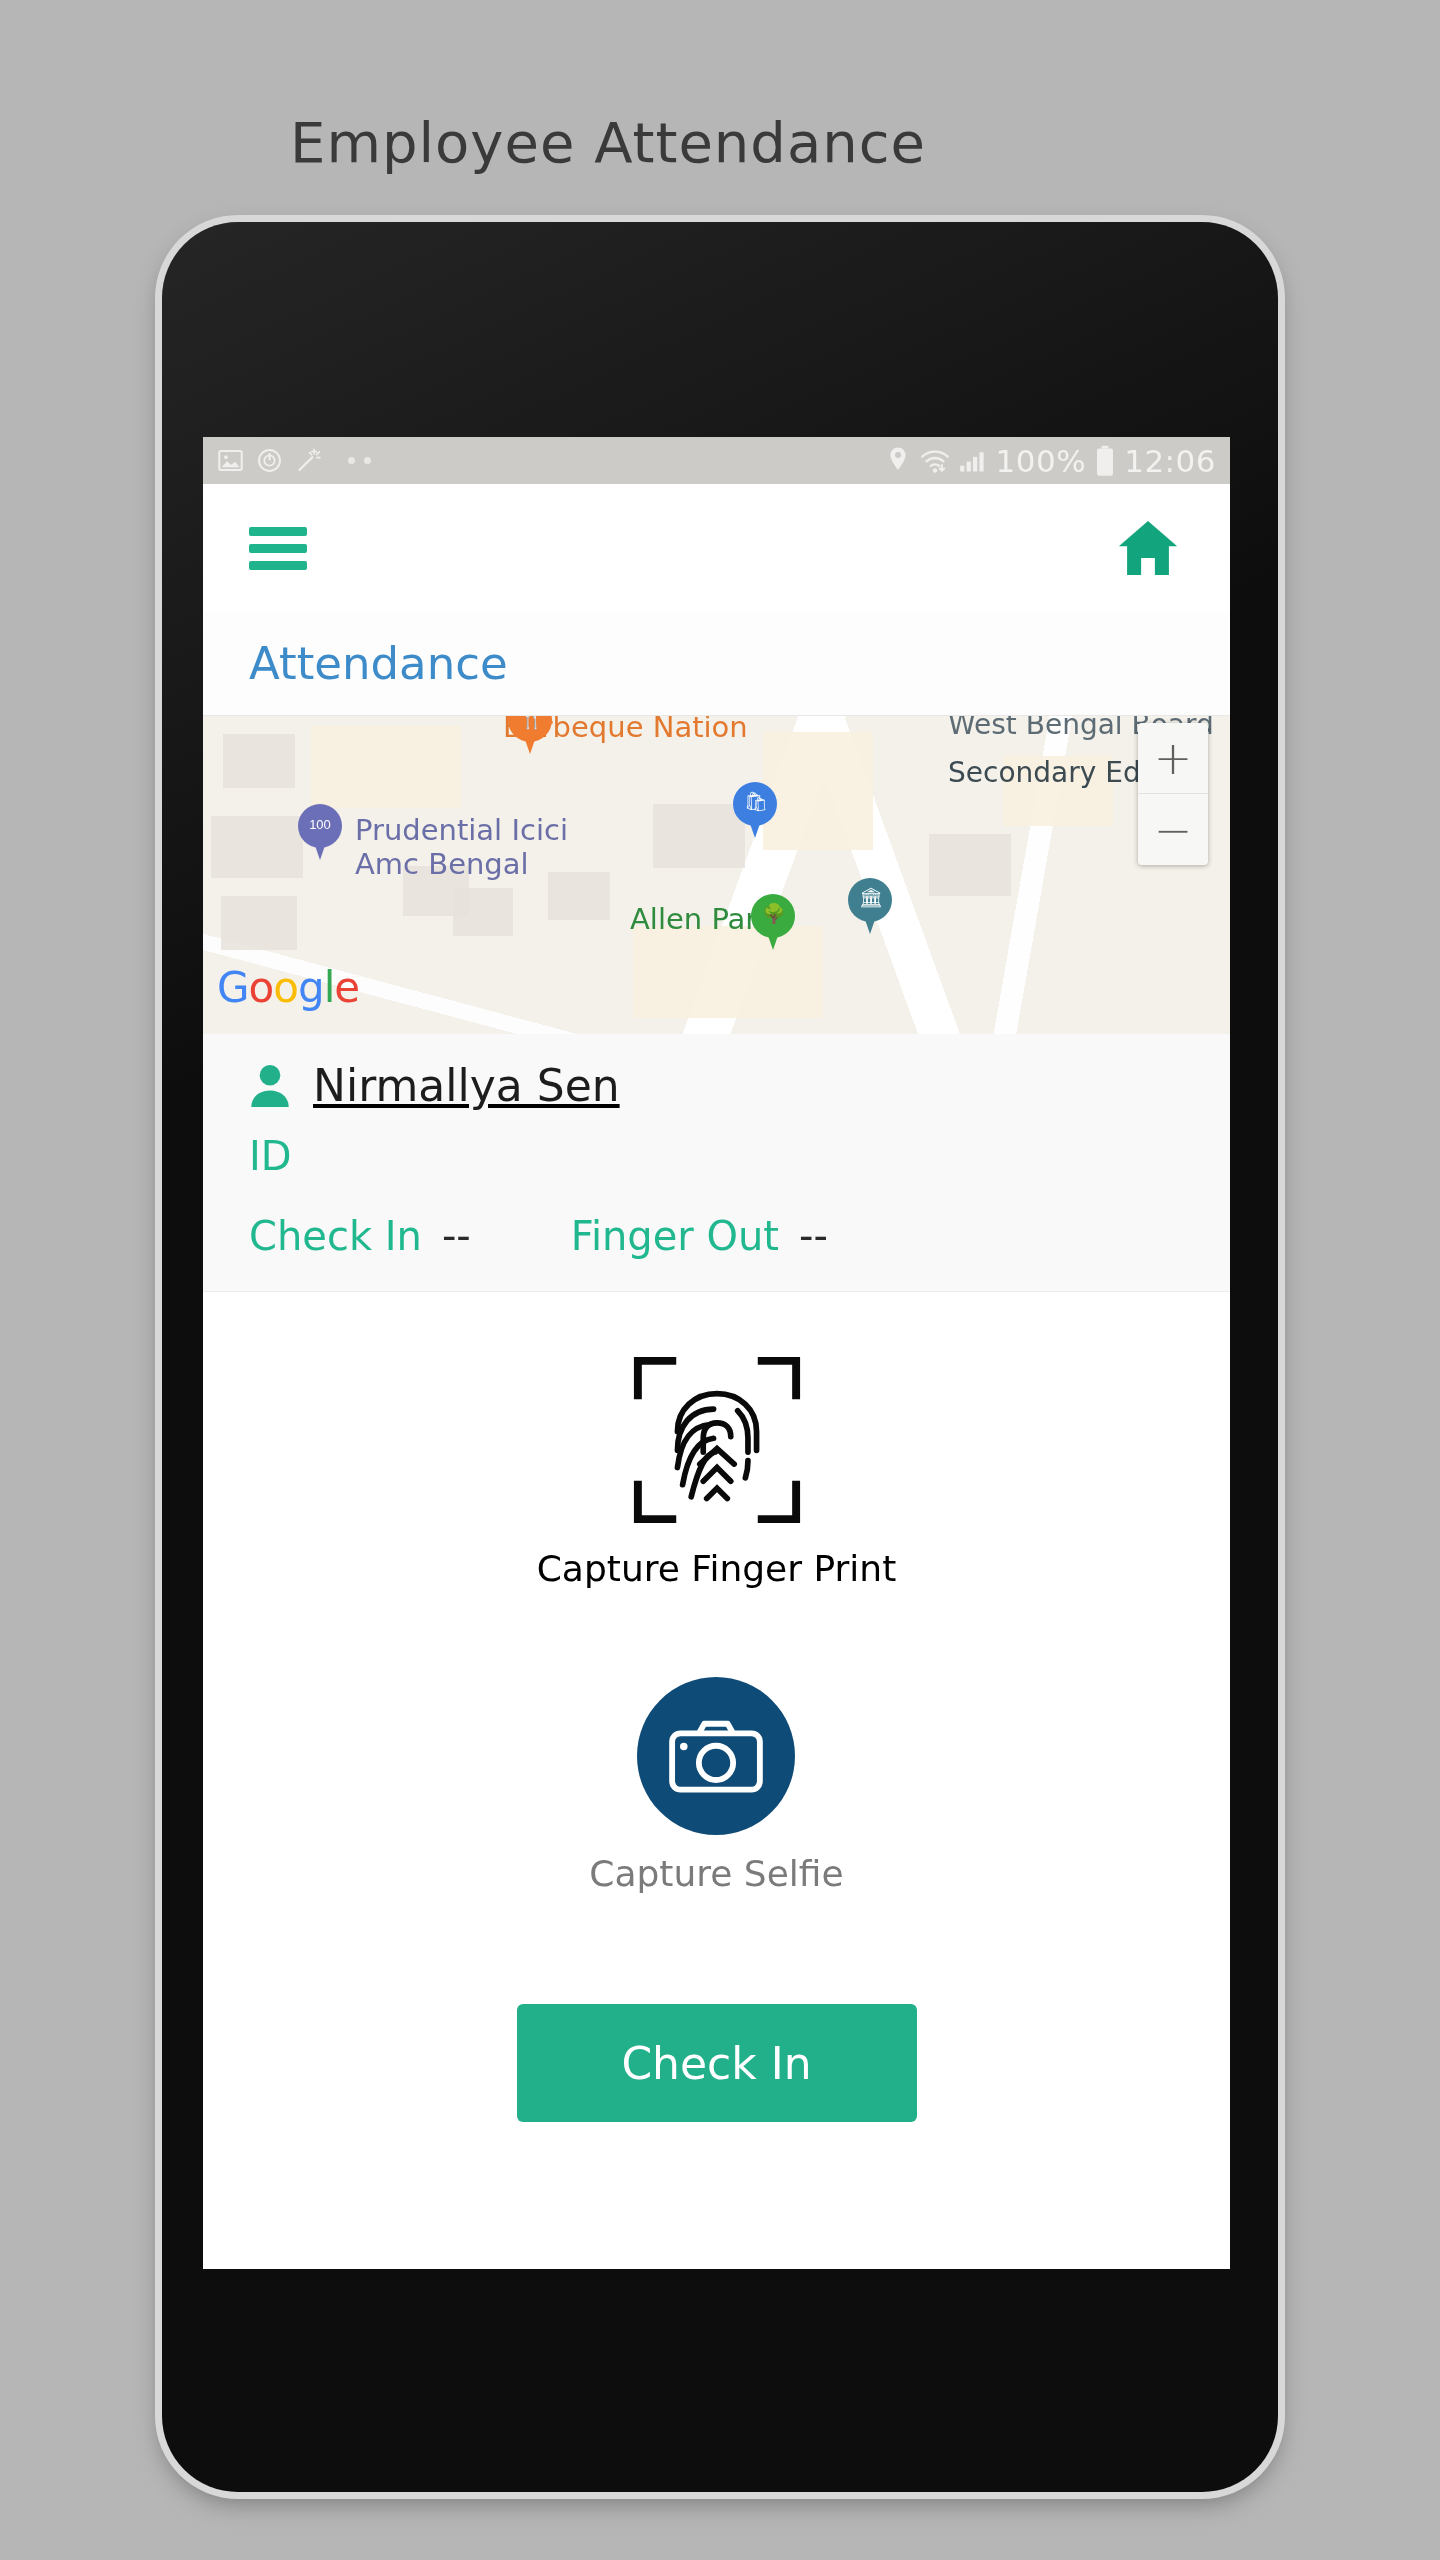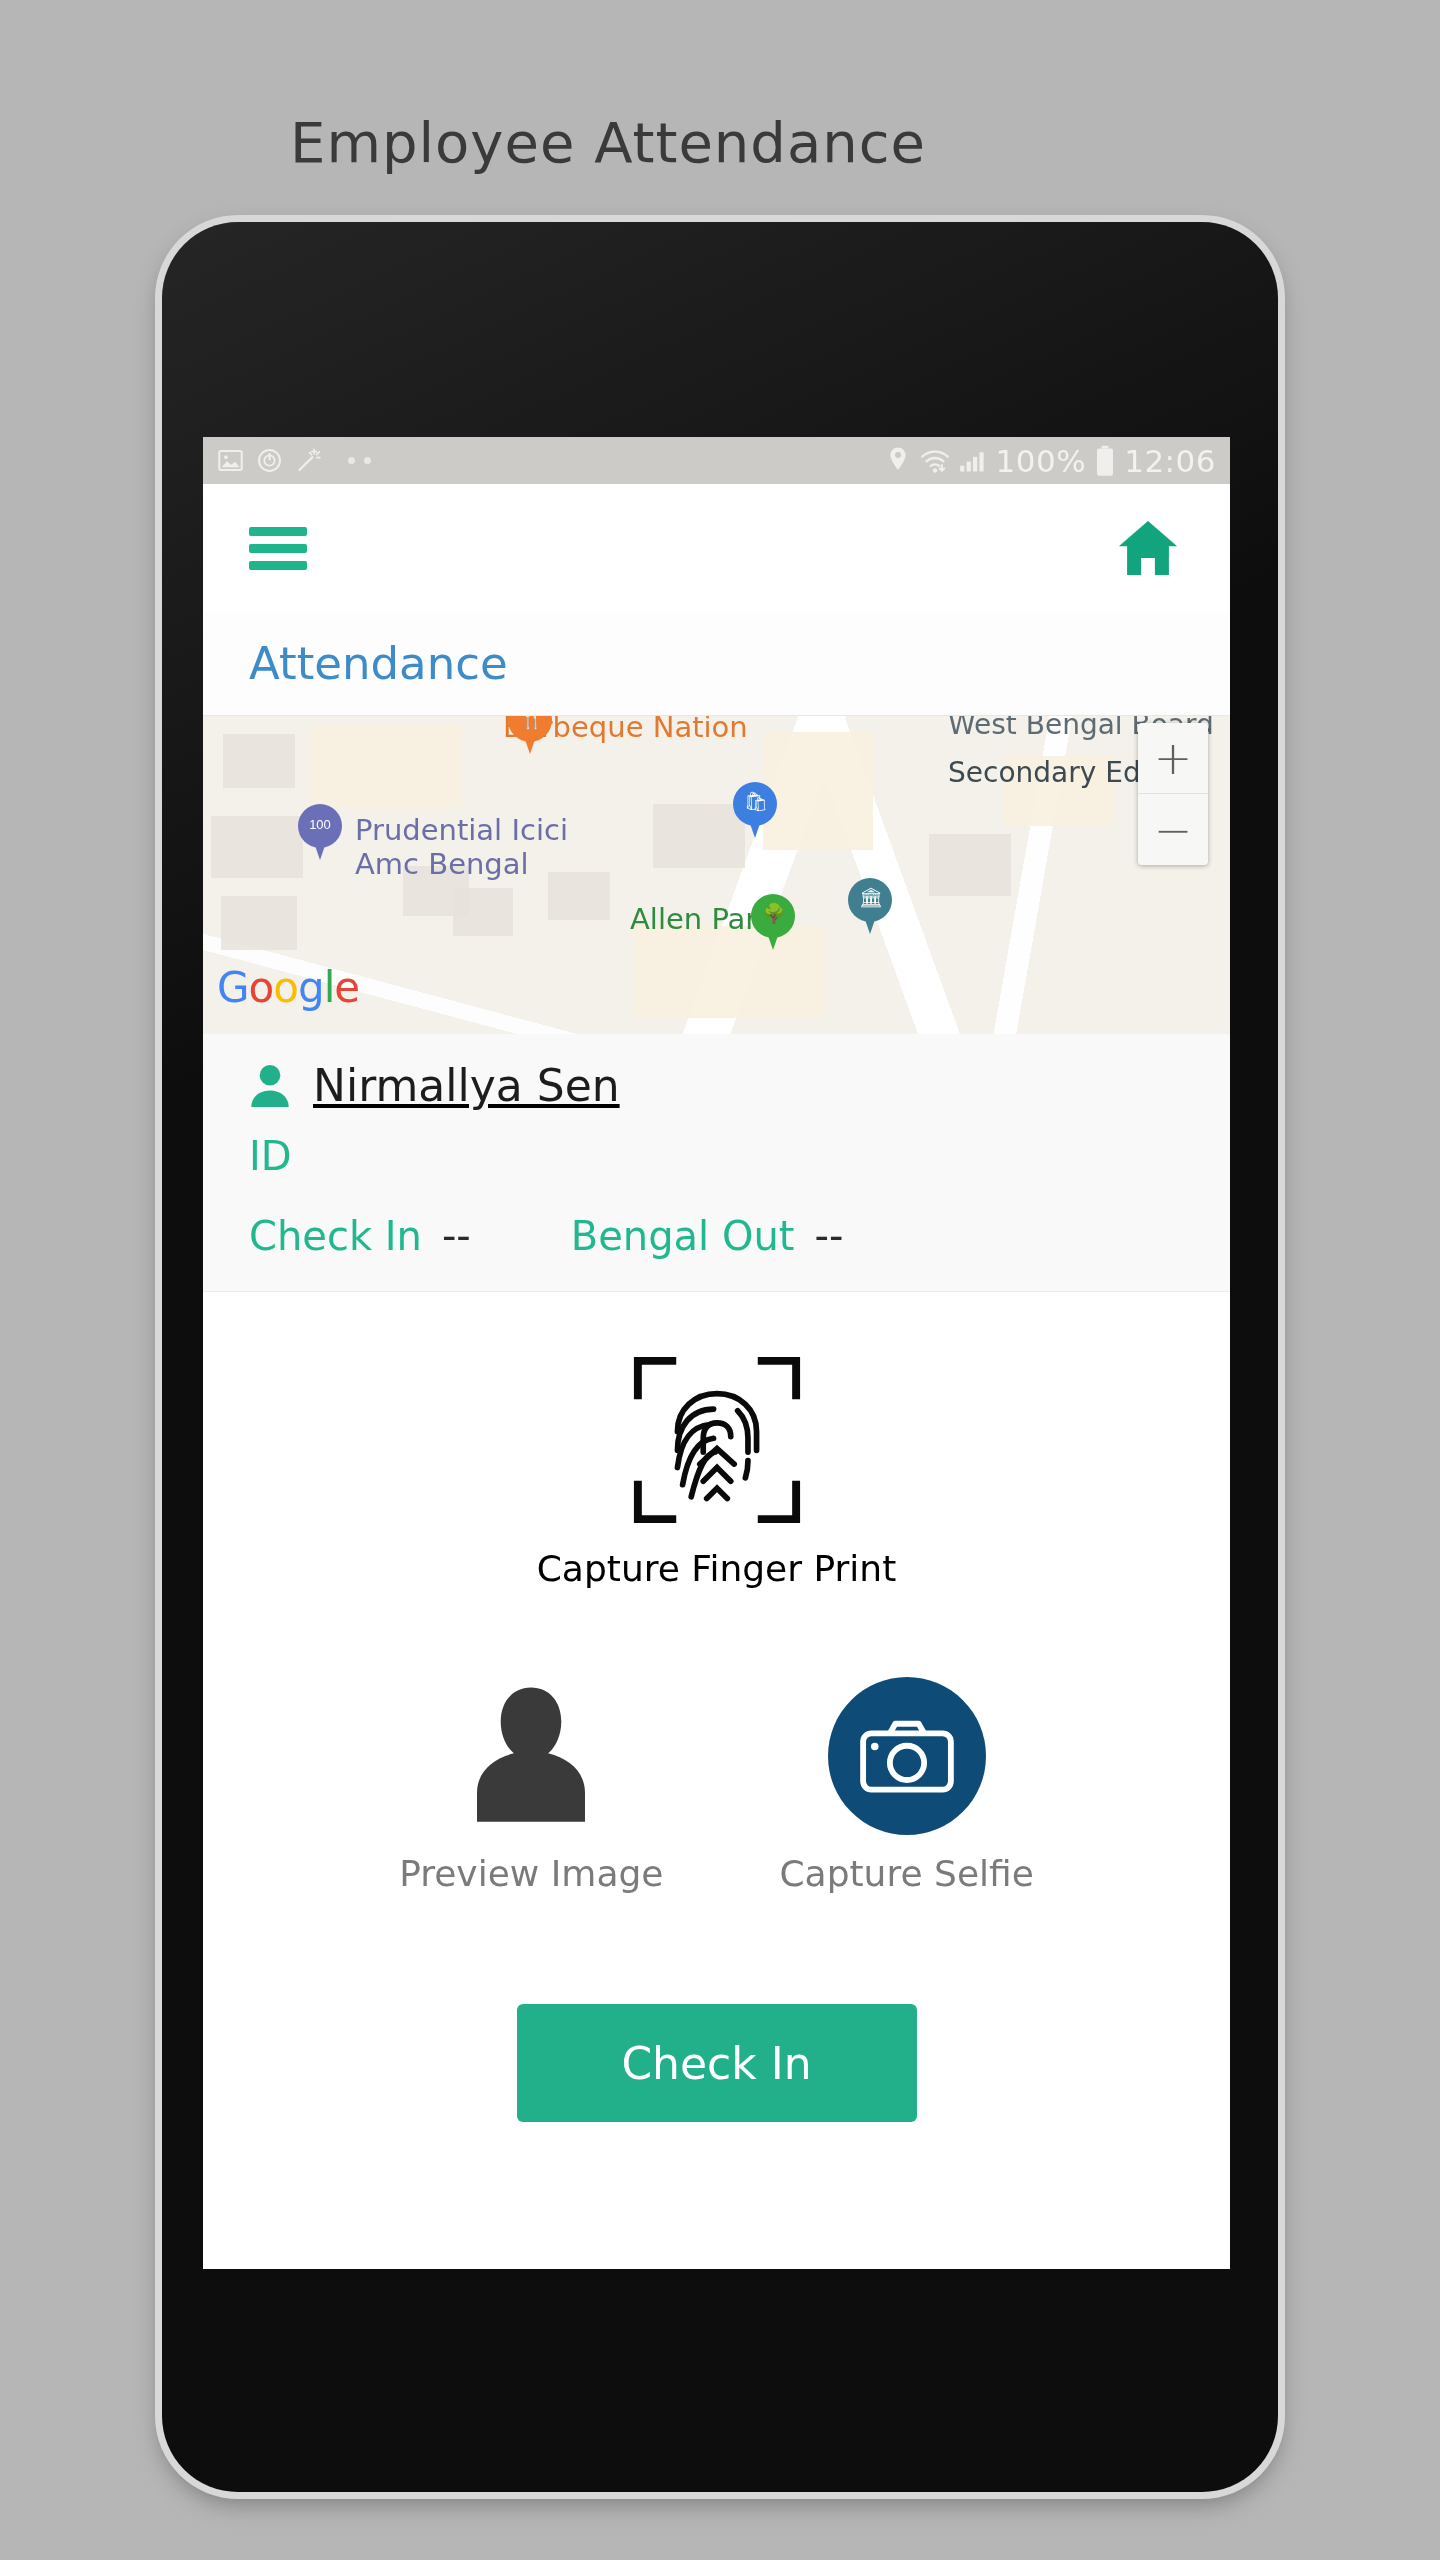--- a/index.html
+++ b/index.html
@@ -342,21 +342,21 @@
         <circle cx="11" cy="6.4" r="5.4" fill="#22b08b"></circle>
         <path d="M1.2 23c0-5.2 4.4-8.6 9.8-8.6s9.8 3.4 9.8 8.6z" fill="#22b08b"></path>
       </svg>
       <span class="username">Nirmallya Sen</span>
     </div>
     <div class="idrow">ID</div>
     <div class="checkrow">
       <span class="ck-label">Check In</span>
       <span class="ck-val">--</span>
       <span class="ck-gap"></span>
-      <span class="ck-label">Bengal Out</span>
+      <span class="ck-label">Finger Out</span>
       <span class="ck-val">--</span>
     </div>
   </div>
 
   <div class="body">
 
     <div class="fp-wrap">
       <svg width="172" height="172" viewBox="0 0 100 100">
         <g stroke="#0a0a0a" stroke-width="4.6" fill="none" stroke-linecap="square">
           <path d="M4 24V4h20"></path>
@@ -376,26 +376,20 @@
           <path d="M42 74l8-8 8 8"></path>
           <path d="M44 84l6-6 6 6"></path>
           <path d="M40 64l10-9 10 9"></path>
         </g>
       </svg>
       <div class="fp-label">Capture Finger Print</div>
     </div>
 
     <div class="twocol">
       <div class="col">
-        <svg width="158" height="158" viewBox="0 0 120 120">
-          <path d="M60 8c-14 0-23 11-23 26 0 10 4 19 10 24 -16 4-28 14-28 30v22h82V88c0-16-12-26-28-30 6-5 10-14 10-24 0-15-9-26-23-26z" fill="#3a3a3a"></path>
-        </svg>
-        <div class="col-label">Preview Image</div>
-      </div>
-      <div class="col">
         <div class="selfie-circle">
           <svg width="96" height="80" viewBox="0 0 28 22">
             <rect x="1.2" y="4.4" width="25.6" height="16.4" rx="2.4" fill="none" stroke="#fff" stroke-width="1.7"></rect>
             <path d="M9 4.4l1.6-2.8h6.8l1.6 2.8" fill="none" stroke="#fff" stroke-width="1.7" stroke-linejoin="round"></path>
             <circle cx="14" cy="13" r="5" fill="none" stroke="#fff" stroke-width="1.7"></circle>
             <circle cx="4.6" cy="8.2" r="1.1" fill="#fff"></circle>
           </svg>
         </div>
         <div class="col-label">Capture Selfie</div>
       </div>

